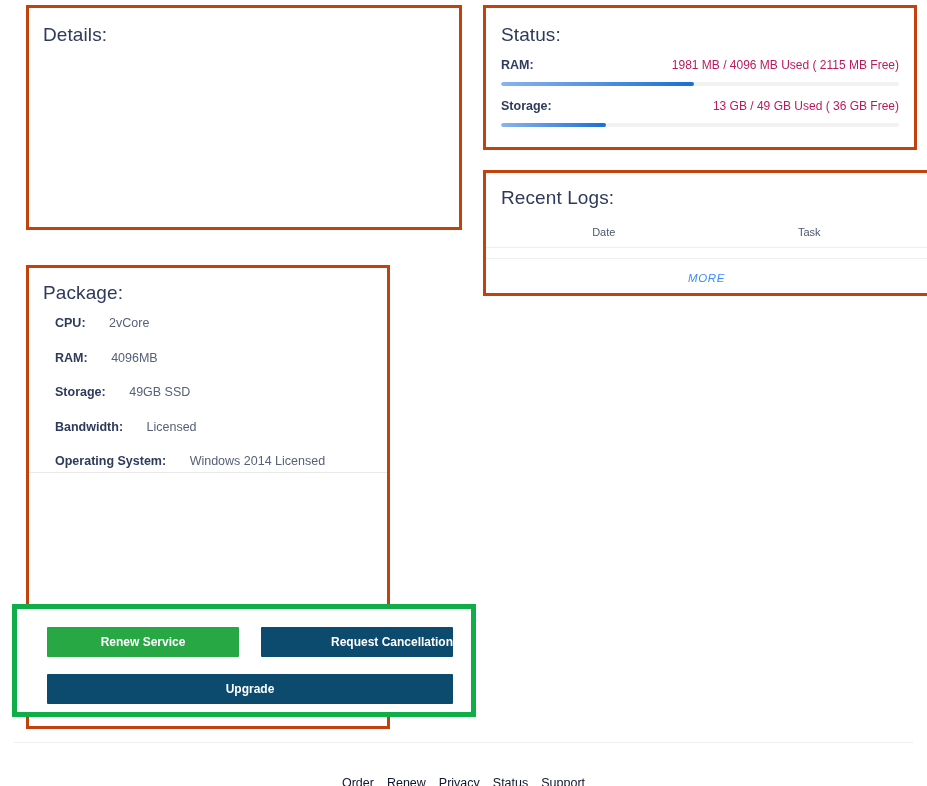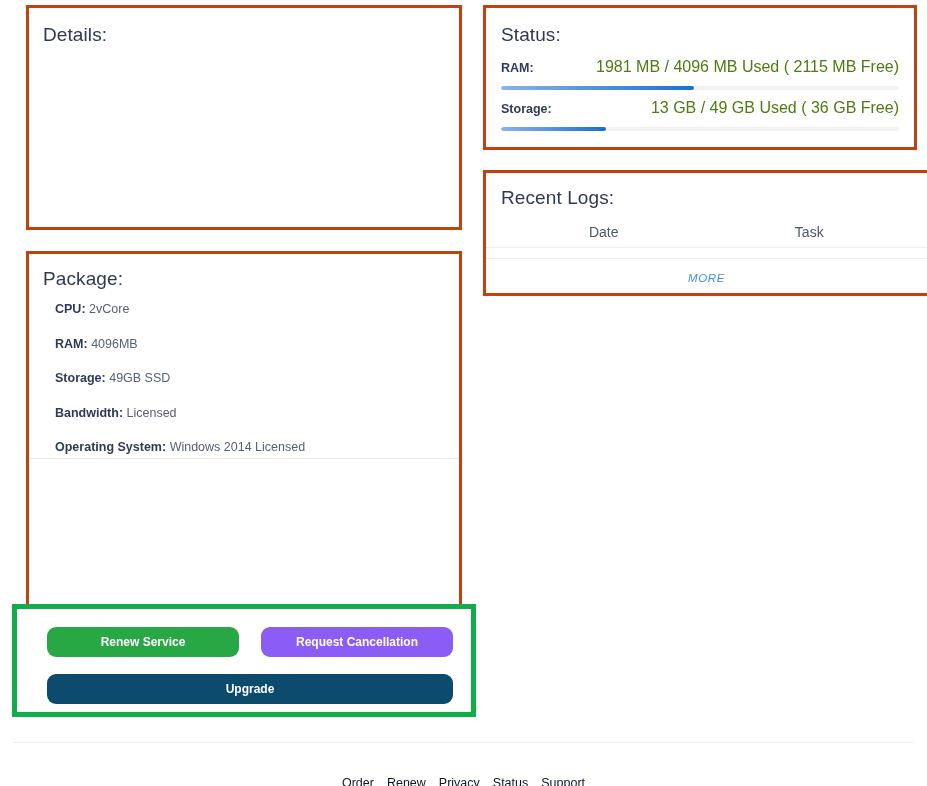--- a/index.html
+++ b/index.html
@@ -42,22 +42,22 @@
   }
   #details-card .card-title {
     position: absolute;
     left: 14px;
     top: 16px;
   }
 
   
   #package-card {
     left: 26px;
-    top: 251px;
-    width: 436px;
+    top: 265px;
+    width: 364px;
     height: 464px;
   }
   #package-card .card-title {
     position: absolute;
     left: 14px;
     top: 14px;
   }
   .spec-list {
     position: absolute;
     left: 26px;
@@ -69,20 +69,21 @@
     color: #4a5670;
     margin-bottom: 19.5px;
     line-height: 15px;
   }
   .spec-row .spec-label {
     font-weight: bold;
     color: #2f3b5c;
   }
   .spec-row .spec-value {
     color: #556079;
+    margin-left: 20px;
   }
   .package-divider {
     position: absolute;
     left: 0;
     right: 0;
     top: 204px;
     height: 1px;
     background: #e9e9e9;
   }
   .package-empty {
@@ -116,22 +117,22 @@
     display: flex;
     justify-content: space-between;
     align-items: baseline;
     font-size: 12.5px;
   }
   .usage-label {
     font-weight: bold;
     color: #2f3b5c;
   }
   .usage-value {
-    color: #4d7c0f;
-    font-size: 16px;
+    color: #be185d;
+    font-size: 12px;
   }
   .progress-track {
     margin-top: 10px;
     height: 4px;
     background: #f2f2f2;
     border-radius: 2px;
     overflow: hidden;
   }
   .progress-fill {
     height: 4px;
@@ -159,21 +160,21 @@
   }
   .logs-head {
     display: flex;
     padding: 0 15px;
     height: 30px;
     align-items: center;
   }
   .logs-head > div {
     flex: 1;
     text-align: center;
-    font-size: 14px;
+    font-size: 11px;
     color: #4b5672;
   }
   .logs-body-row {
     height: 10px;
     border-top: 1px solid #eeeeee;
     border-bottom: 1px solid #eeeeee;
   }
   .logs-more {
     height: 38px;
     display: flex;
@@ -210,29 +211,29 @@
   .actions-row {
     display: flex;
     gap: 22px;
   }
   .btn {
     border: none;
     color: #ffffff;
     font-family: "Liberation Sans", sans-serif;
     font-size: 12px;
     font-weight: bold;
-    border-radius: 9px;
+    border-radius: 1px;
     height: 30px;
     cursor: pointer;
     padding: 0;
   }
   .btn-half { width: 192px; }
   .btn-full { width: 406px; margin-top: 17px; }
   .btn-green { background: #28a745; }
-  .btn-red   { background: #8b5cf6; }
+  .btn-red   { background: #0c4a6e; text-align: right; }
   .btn-blue  { background: #0c4a6e; }
 
   
   #footer-rule {
     position: absolute;
     left: 14px;
     right: 14px;
     top: 742px;
     height: 1px;
     background: #eceef0;

